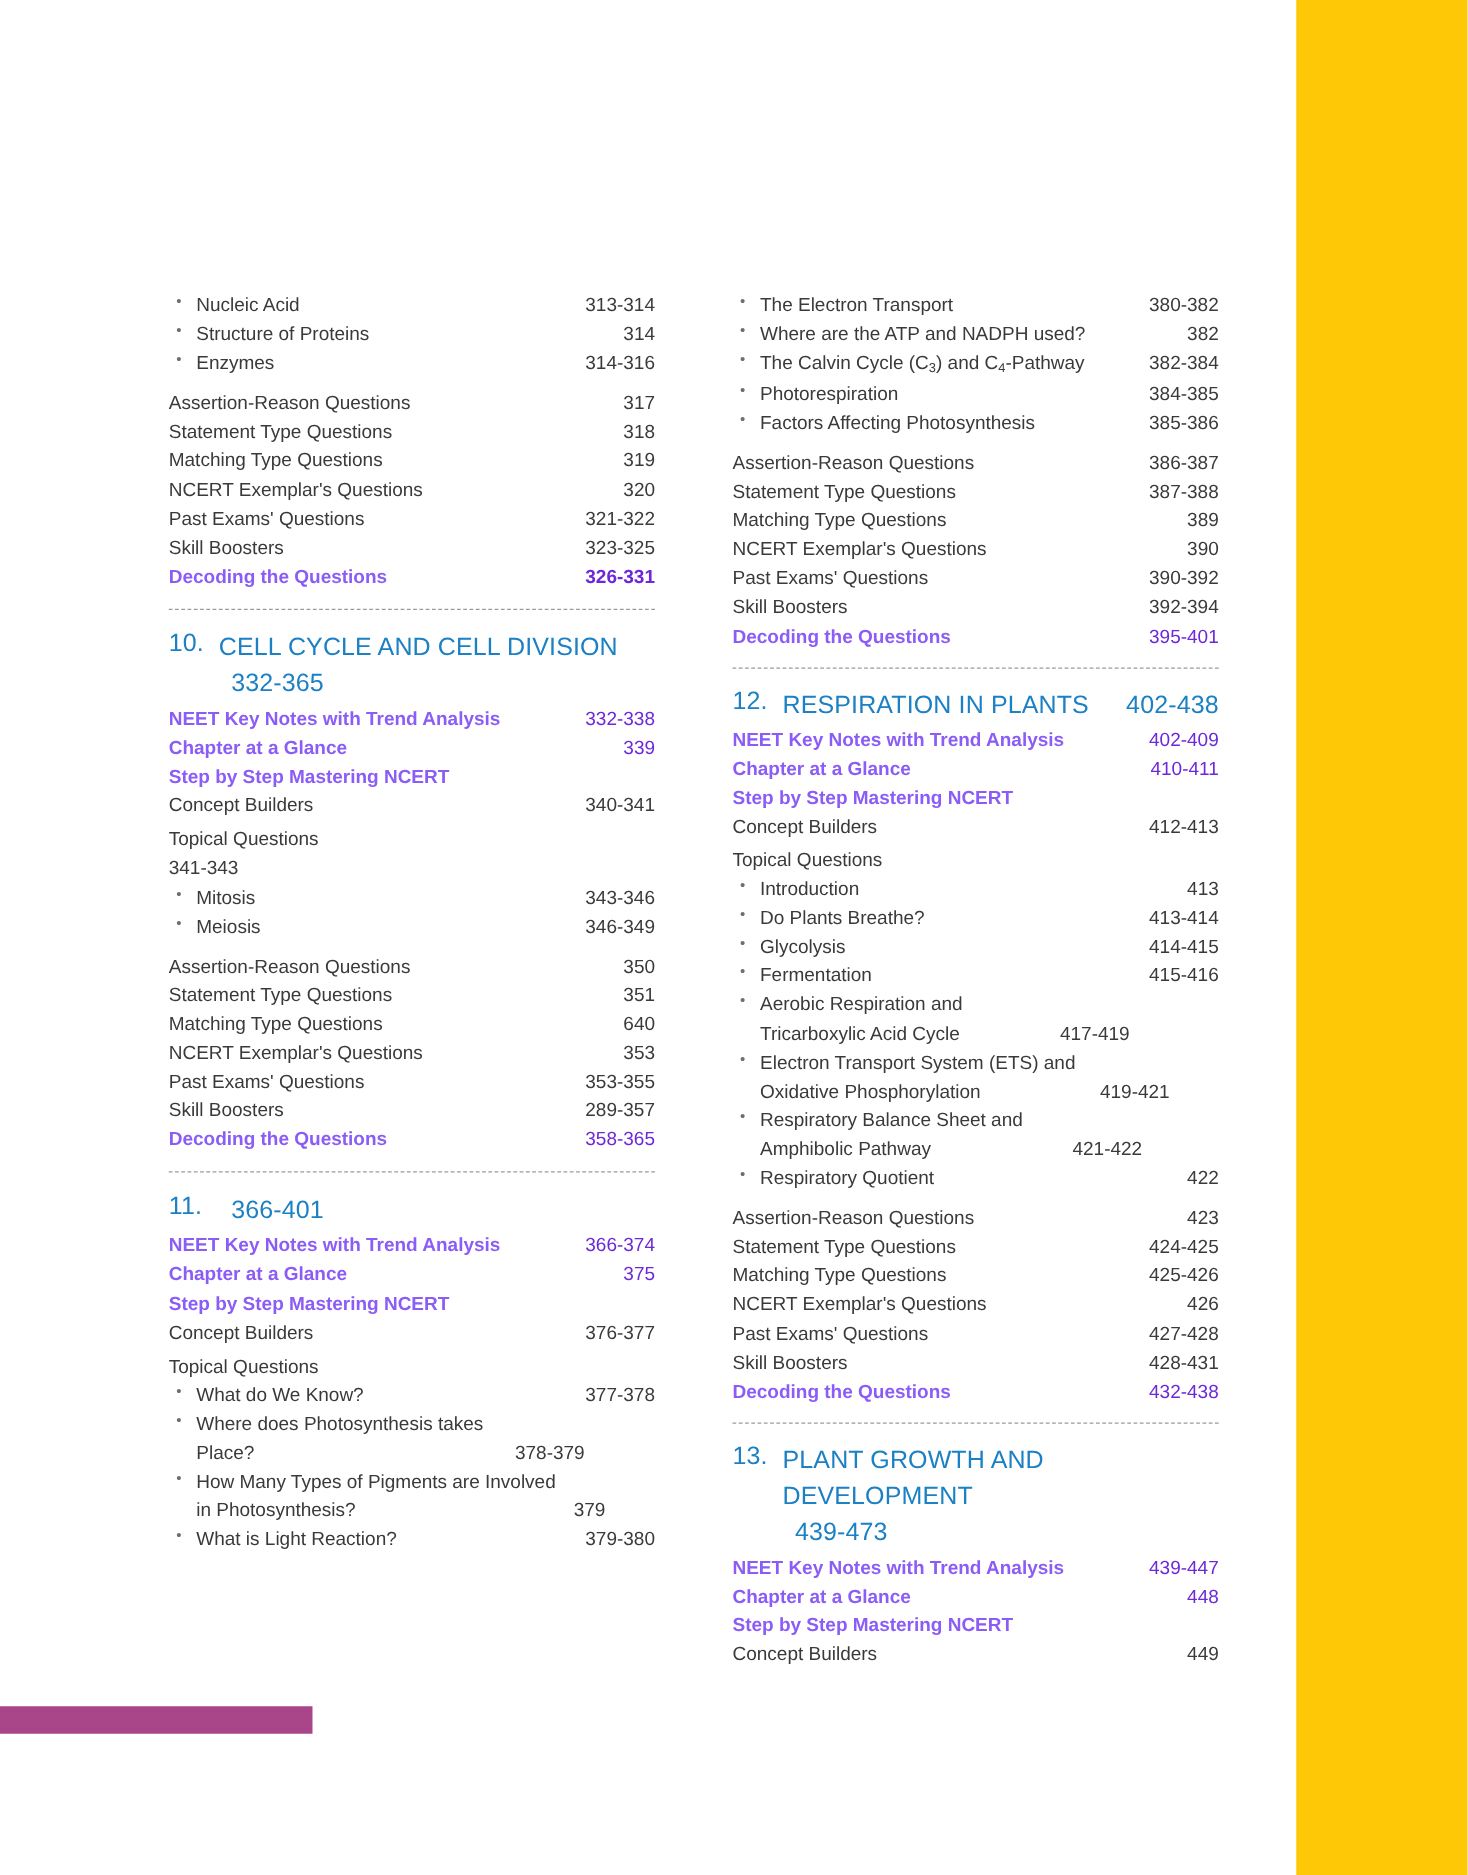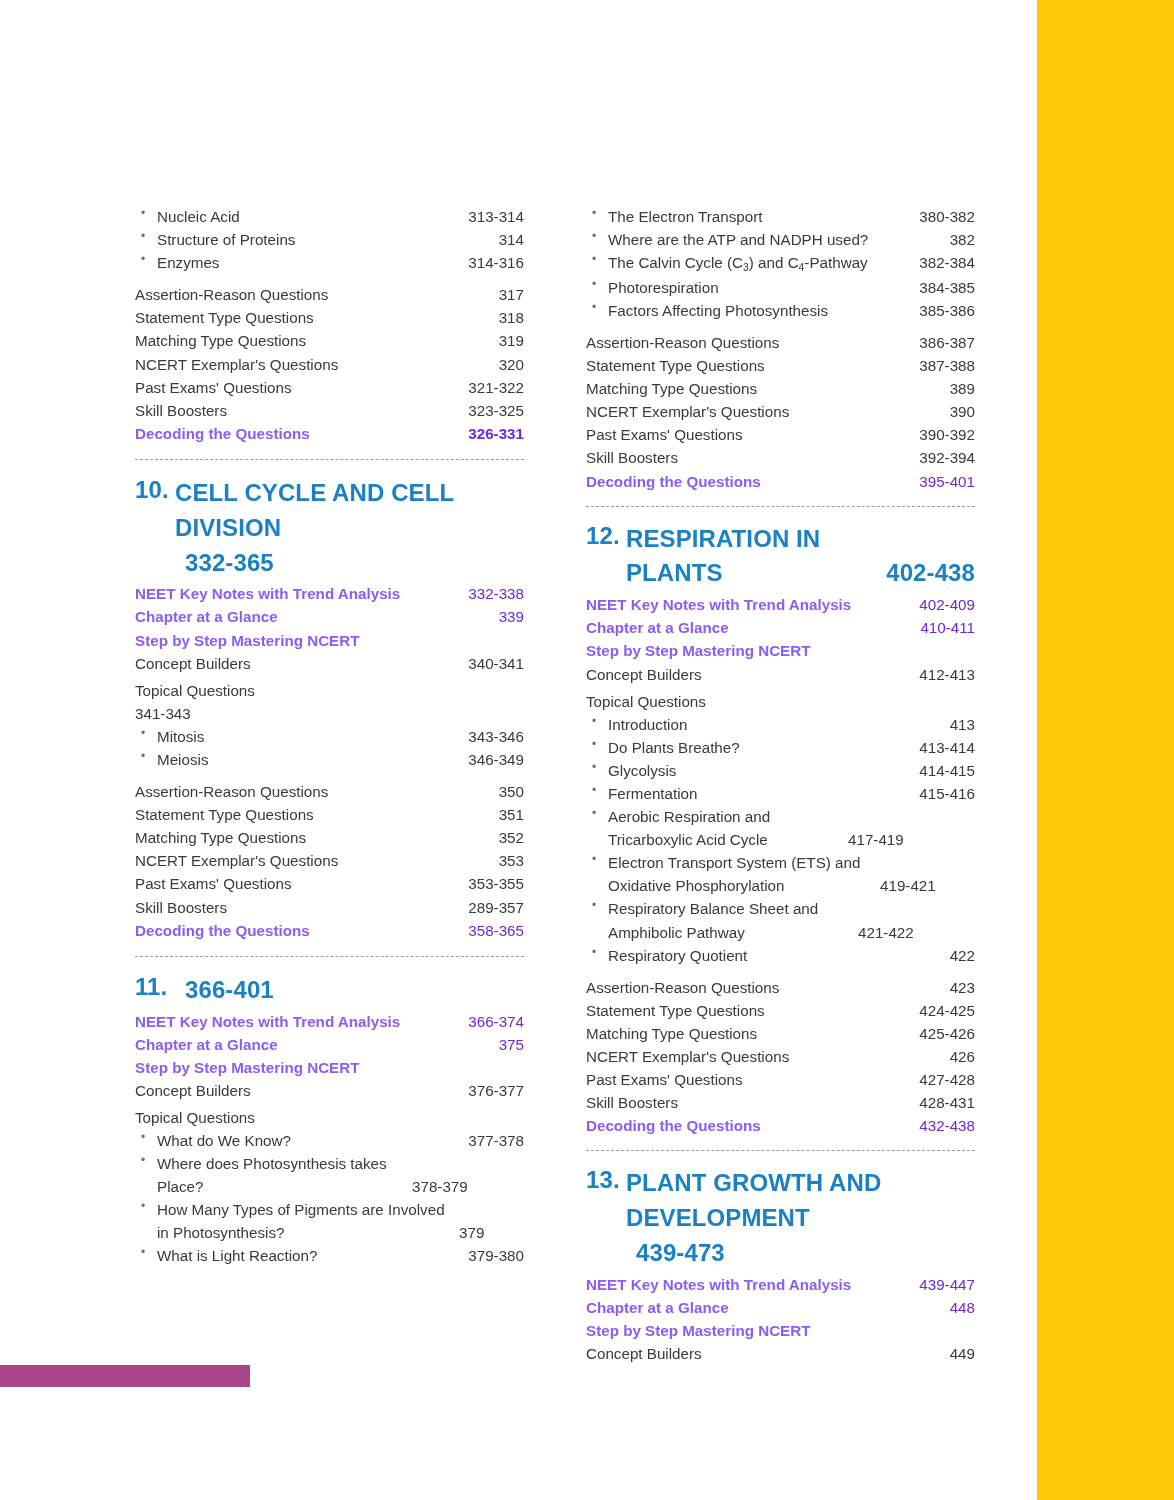--- a/index.html
+++ b/index.html
@@ -20,21 +20,21 @@
     width:250px; height:22px;
     background:#A9468A;
   }
   .content {
     position:absolute;
     left:135px; top:205px;
     width:840px;
     display:flex;
     gap:62px;
   }
-  .col { width:400px; }
+  .col { width:400px;margin-top:28px; }
   .col.right { width:400px; }
 
   
   .row {
     display:flex;
     align-items:flex-start;
     line-height:1.52;
     font-size:15.2px;
     color:#3A3A3C;
   }
@@ -61,22 +61,22 @@
   .row.plain .label { color:#3A3A3C; }
 
   .gap-sm { height:9px; }
   .gap-xs { height:4px; }
 
   
   .chapter {
     display:flex;
     align-items:flex-start;
     color:#1B80C4;
-    font-weight:bold;
-    font-size:24px;
+    font-weight:normal;
+    font-size:20px;
     letter-spacing:0.1px;
     margin-bottom:2px;
   }
   .chapter .num {
     flex:0 0 auto;
     width:40px;
     text-align:left;
   }
   .chapter .titlewrap {
     flex:1 1 auto;
@@ -215,21 +215,21 @@
     <div class="row plain">
       <span class="label">Assertion-Reason Questions</span>
       <span class="pg">350</span>
     </div>
     <div class="row plain">
       <span class="label">Statement Type Questions</span>
       <span class="pg">351</span>
     </div>
     <div class="row plain">
       <span class="label">Matching Type Questions</span>
-      <span class="pg">352</span>
+      <span class="pg">640</span>
     </div>
     <div class="row plain">
       <span class="label">NCERT Exemplar's Questions</span>
       <span class="pg">353</span>
     </div>
     <div class="row plain">
       <span class="label">Past Exams' Questions</span>
       <span class="pg">353-355</span>
     </div>
     <div class="row plain">

